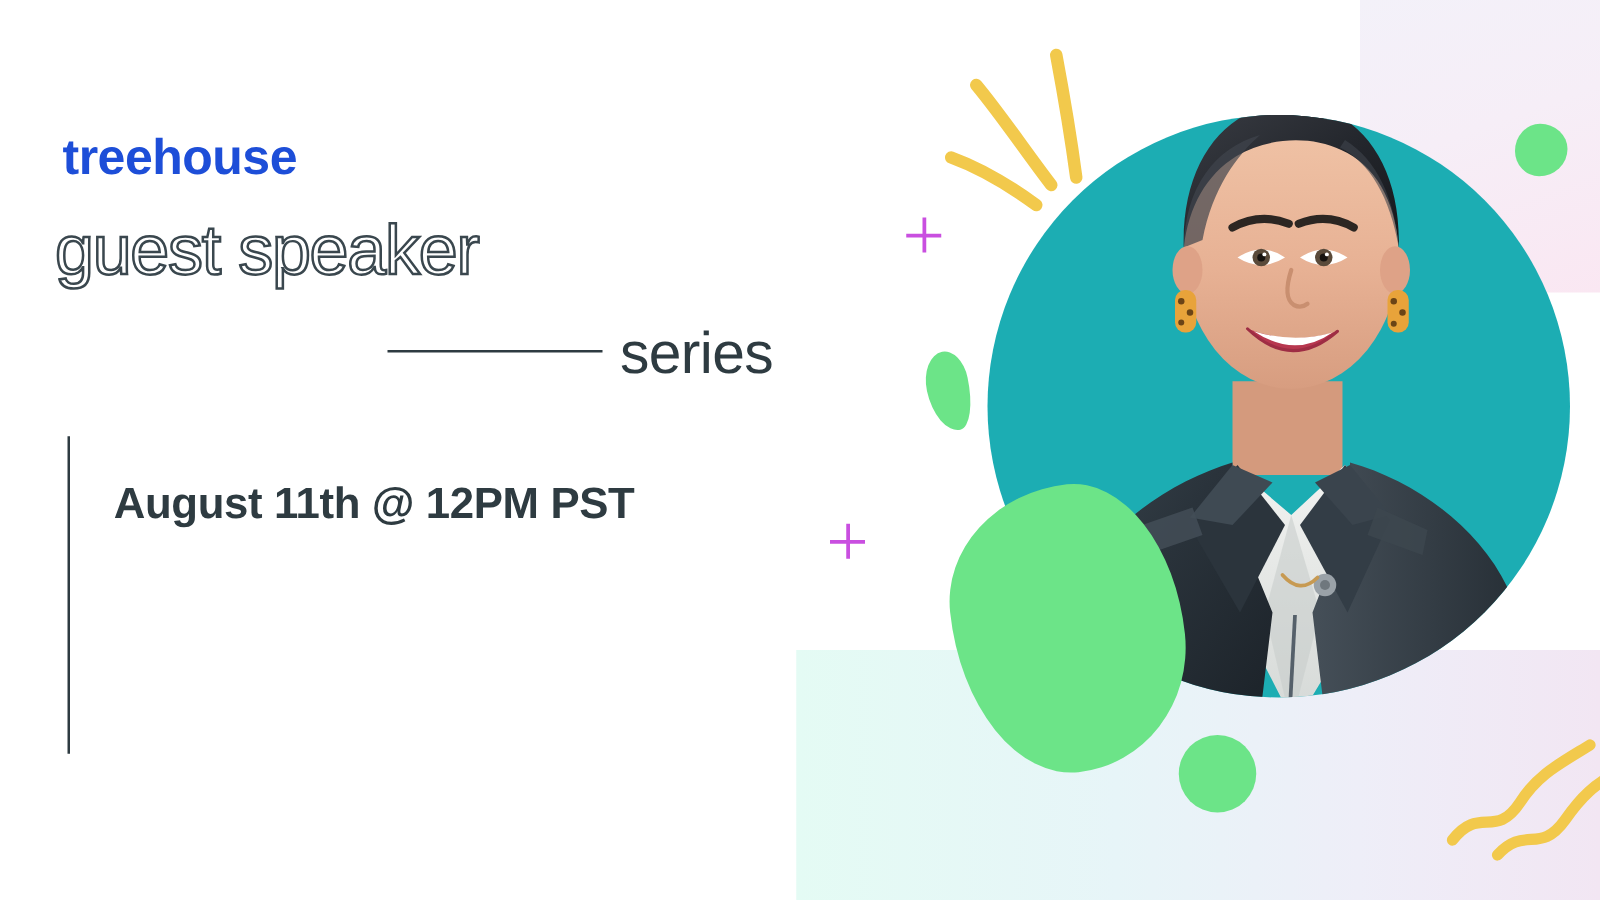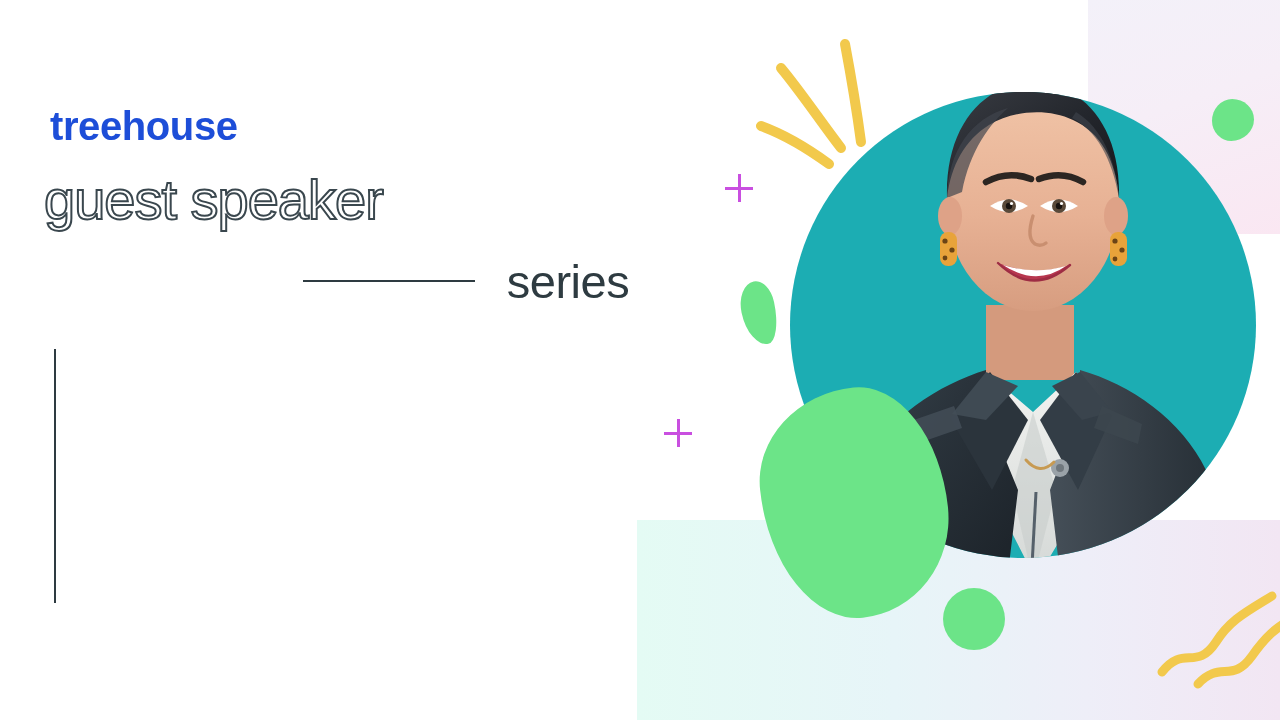--- a/index.html
+++ b/index.html
@@ -129,22 +129,21 @@
     text-stroke: 2px #3a474e;
   }
   #series-row {
     position: absolute;
     left: 310px;
     top: 252px;
     width: 312px;
     height: 58px;
     display: flex;
     align-items: center;
-    gap: 32px;
-    justify-content: center;
+    gap: 14px;
   }
   #series-rule {
     flex: 0 0 172px;
     height: 1.6px;
     background: #2e3b41;
   }
   #series-word {
     font-size: 47px;
     font-weight: 400;
     letter-spacing: -0.5px;
@@ -336,15 +335,16 @@
   <div id="headline-outline">guest speaker</div>
 
   <div id="series-row">
     <div id="series-rule"></div>
     <div id="series-word">series</div>
   </div>
 
   <div id="vrule"></div>
 
   <div id="detail-block">
+    <div id="event-datetime">August 11th @ 12PM PST</div>
   </div>
 
 </div>
 
 </body></html>

